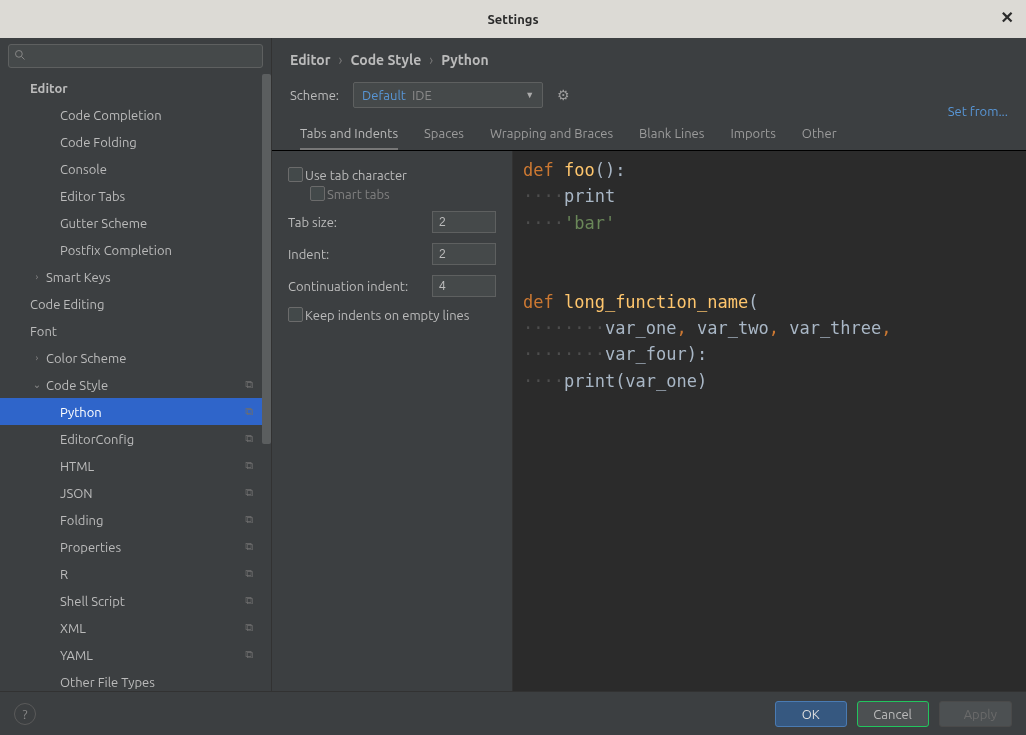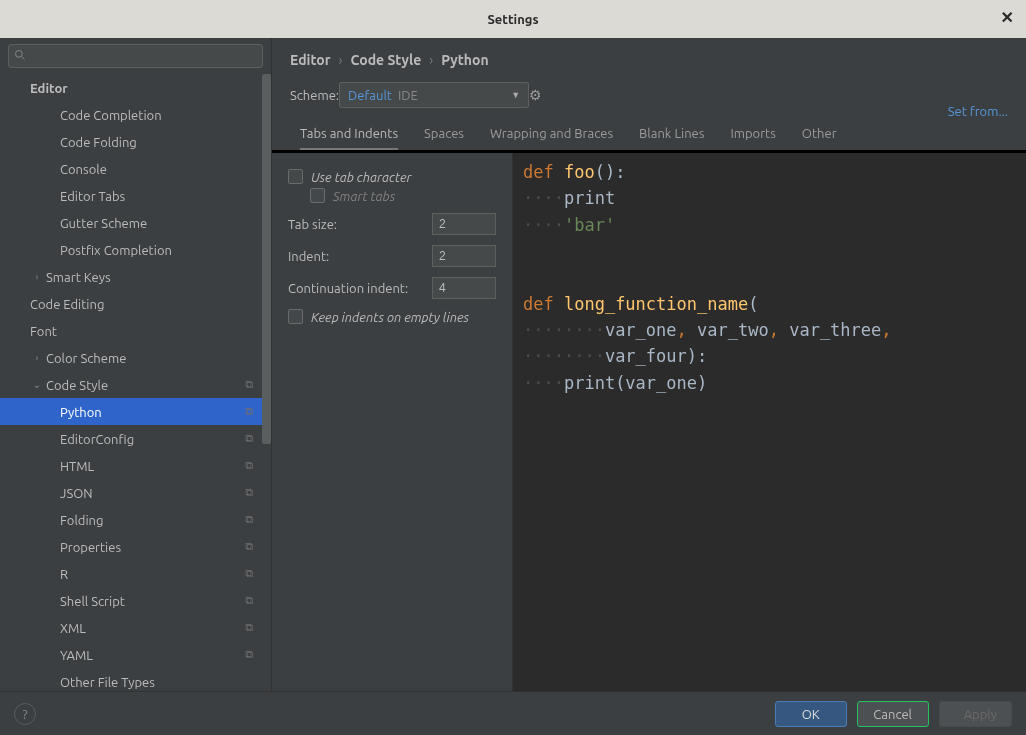--- a/index.html
+++ b/index.html
@@ -72,52 +72,51 @@
   .main {
     flex: 1; display: flex; flex-direction: column;
     background: #3c3f41;
   }
   .crumbs {
     padding: 14px 18px 6px 18px; font-size: 14px; font-weight: 600;
     color: #bbbbbb; display: flex; align-items: center; gap: 8px;
   }
   .crumbs .sep { color: #777; font-weight: 400; }
   .scheme-row {
-    padding: 8px 18px 10px 18px; display: flex; align-items: center; gap: 0;
+    padding: 8px 18px 10px 18px; display: flex; align-items: center; gap: 14px;
     position: relative;
   }
   .scheme-select {
     width: 190px; height: 26px; background: #45494a;
     border: 1px solid #5e6060; border-radius: 2px;
     display: flex; align-items: center; padding: 0 8px; gap: 6px;
     position: relative; cursor: pointer;
   }
   .scheme-select .name { color: #5896d6; }
   .scheme-select .tag { color: #888; }
   .scheme-select .dd { margin-left: auto; color: #aaa; font-size: 9px; }
   .gear { color: #9c9c9c; font-size: 14px; cursor: pointer; }
   .setfrom {
     position: absolute; right: 18px; top: 30px; color: #5896d6; cursor: pointer;
   }
   .tabs {
     display: flex; gap: 26px; padding: 8px 28px 0 28px;
-    border-bottom: 3px solid #000000;
+    border-bottom: 1px solid #000000;
   }
   .tab {
     padding-bottom: 8px; color: #9b9b9b; cursor: pointer; font-size: 13px;
   }
   .tab.active { color: #bbbbbb; border-bottom: 2px solid #777; }
   .tab-body { flex: 1; display: flex; min-height: 0; }
   .form {
     width: 240px; padding: 12px 16px;
   }
   .chk {
-    display: flex; align-items: center; gap: 8px; margin: 4px 0;
+    display: flex; align-items: center; gap: 2px; margin: 4px 0;
     cursor: pointer;
-    font-style: italic;
   }
   .chk.indent { margin-left: 22px; color: #808080; }
   .chk-box {
     width: 15px; height: 15px; border: 1px solid #6b6b6b; border-radius: 2px;
     background: #43494a;
   }
   .field-row {
     display: flex; align-items: center; justify-content: space-between;
     margin: 10px 0;
   }

